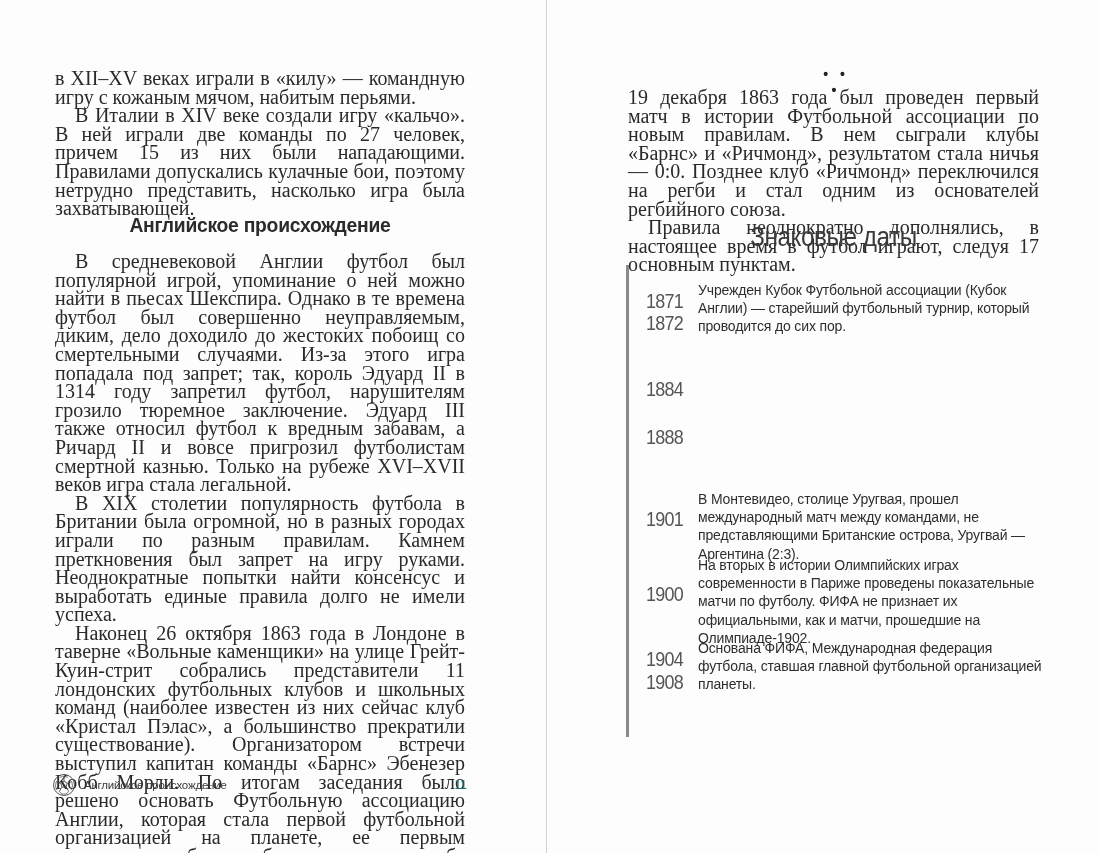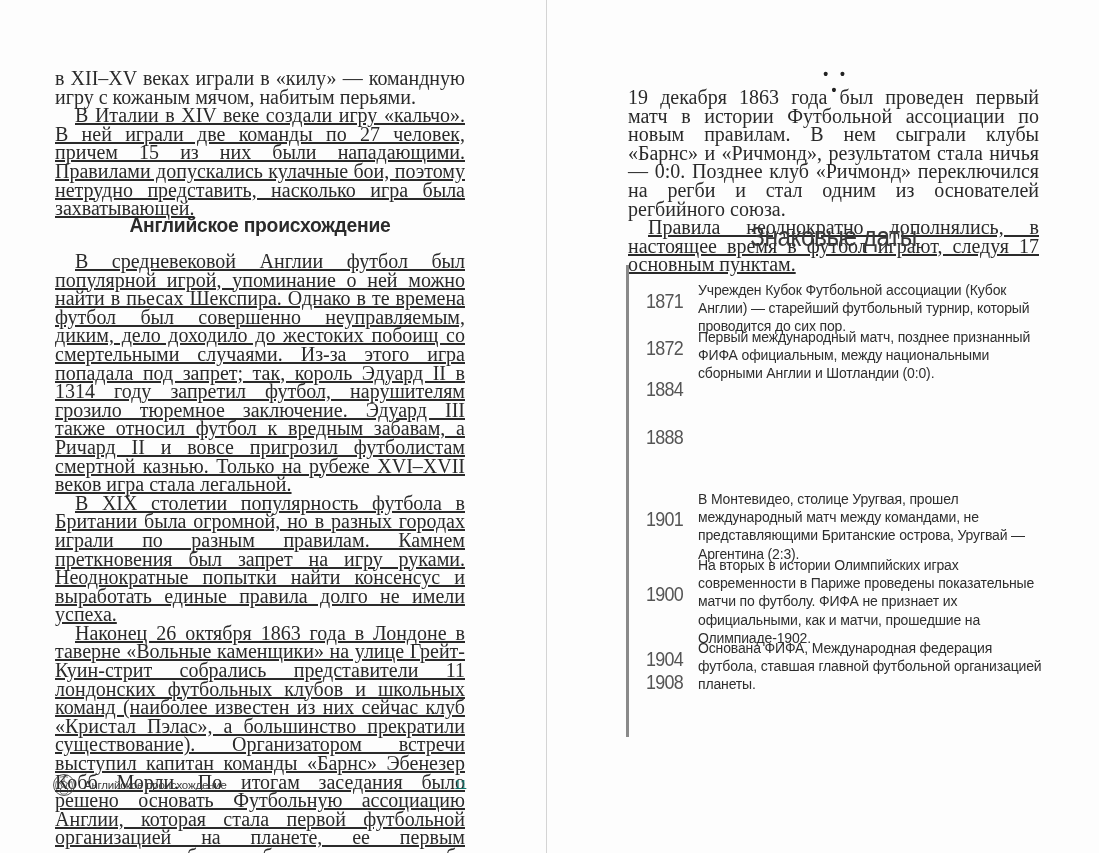--- a/index.html
+++ b/index.html
@@ -48,21 +48,20 @@
       font-size: 20px;
       line-height: 18.6px;
       color: #2a2a2a;
       text-align: justify;
     }
     .serif-block p {
       margin: 0;
     }
     .serif-block p.indent {
       text-indent: 20px;
-      text-decoration: underline;
     }
     .left-top {
       left: 55px;
       top: 69px;
       width: 410px;
     }
     .left-main {
       left: 55px;
       top: 252px;
       width: 410px;
@@ -231,21 +230,20 @@
 
   <div class="timeline">
     <div class="bar"></div>
 
     <div class="entry" style="top:0px">
       <span class="year">1871</span>
       <span class="desc">Учрежден Кубок Футбольной ассоциации (Кубок Англии) — старейший футбольный турнир, который проводится до сих пор.</span>
     </div>
     <div class="entry" style="top:47px">
       <span class="year">1872</span>
-      <span class="desc">Первый международный матч, позднее признанный ФИФА официальным, между национальными сборными Англии и Шотландии (0:0).</span>
     </div>
     <div class="entry" style="top:113px">
       <span class="year">1884</span>
     </div>
     <div class="entry" style="top:161px">
       <span class="year">1888</span>
     </div>
     <div class="entry" style="top:209px">
       <span class="year">1901</span>
       <span class="desc">В Монтевидео, столице Уругвая, прошел международный матч между командами, не представляющими Британские острова, Уругвай — Аргентина (2:3).</span>

